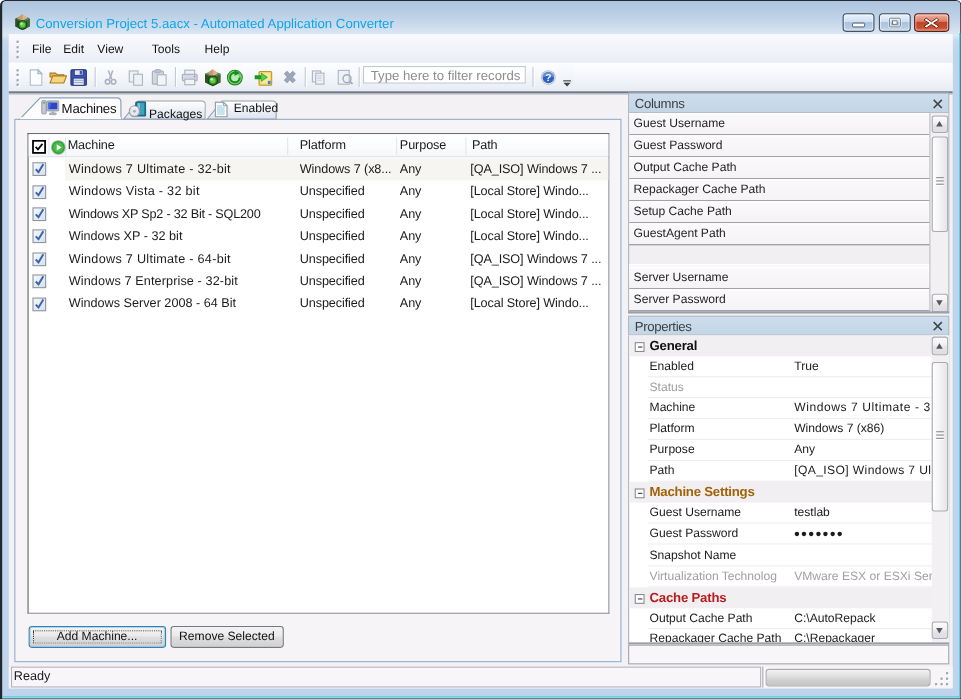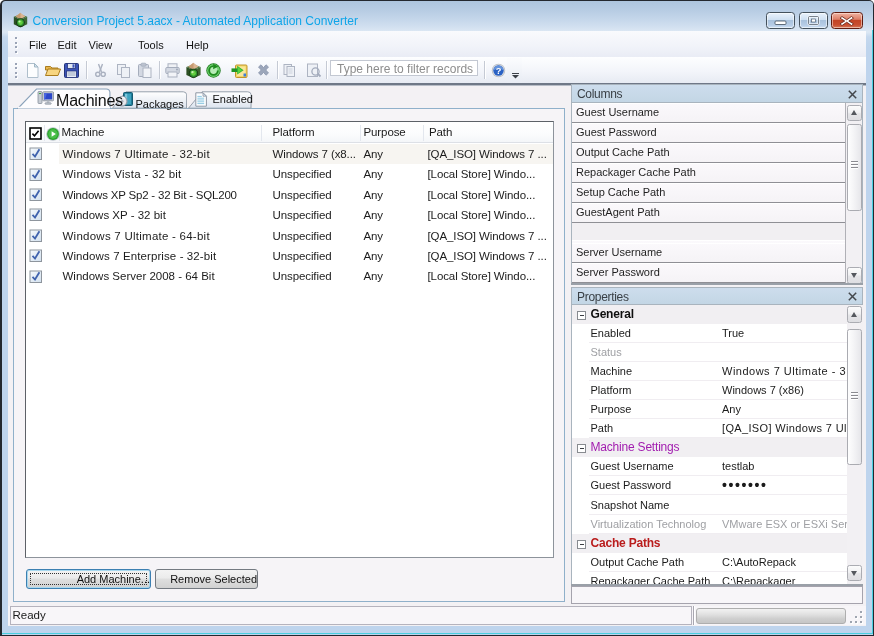--- a/index.html
+++ b/index.html
@@ -32,21 +32,21 @@
 .tab-lbl { position:absolute; font-size:11px; color:#101010; }
 #lv { position:absolute; left:25px; top:120.5px; width:528.5px; height:437.5px; background:#fff;
   border:1px solid #8d939b; border-top:1.5px solid #5d6167; border-left:1.5px solid #5d6167; }
 #lvhead { position:absolute; left:0; top:0; right:0; height:21.5px;
   background:linear-gradient(180deg,#ffffff 0,#fbfcfd 60%,#f4f6f9 100%); border-bottom:1px solid #dde0e6; }
 .hsep { position:absolute; top:3px; width:1px; height:16px; background:#e3e7ee; }
 .hlabel { position:absolute; top:0; height:21.5px; line-height:21.5px; color:#1a1a1a; font-size:11.5px; letter-spacing:-0.1px; }
 .lvrow { position:absolute; left:0; right:0; height:20.4px; }
 .cell { position:absolute; top:0; height:20.4px; line-height:20.4px; white-space:nowrap; color:#1c1c1c; font-size:11.5px; letter-spacing:-0.1px; }
 .btn { position:absolute; top:568.5px; height:20px; border:1px solid #747a81; border-radius:3px;
-  background:linear-gradient(180deg,#f3f3f3 0,#ebebeb 45%,#dfdfdf 50%,#d1d1d1 100%); text-align:right;
+  background:linear-gradient(180deg,#f3f3f3 0,#ebebeb 45%,#dfdfdf 50%,#d1d1d1 100%); text-align:center;
   font-size:11px; color:#111; line-height:18px; }
 .panel-h { position:absolute; left:571px; width:291.5px; height:18.5px;
   background:linear-gradient(180deg,#cddded 0,#c3d6e5 100%); border:1px solid #a9b4be;
   color:#3a4046; font-size:12px;text-decoration:underline; }
 .panel-h span { position:absolute; left:5px; top:2px; font-size:12px; letter-spacing:-0.3px; }
 .plist-item { position:absolute; height:20px; background:linear-gradient(180deg,#fbf9fc 0,#f5f3f6 100%);
   border-bottom:1px solid #8f8f95; box-shadow:inset 0 1px 0 #fff; color:#1f1f1f; }
 .plist-item span { position:absolute; left:4px; top:0; height:19px; line-height:19px; font-size:11px; }
 .sb-btn { position:absolute; width:15px; height:16.5px; border:1px solid #abacb2; border-radius:2.5px;
   background:linear-gradient(180deg,#fbfbfb 0,#f1f1f3 45%,#e5e5e8 55%,#dedee2 100%); }
@@ -277,21 +277,21 @@
     </svg>
 <div class="abs" style="left:37px;top:89.5px;width:17px;height:16px;"><svg width="17" height="16" viewBox="0 0 17 16">
         <rect x="1" y="1.5" width="4" height="12" rx=".8" fill="#c7ccd4" stroke="#878f9c" stroke-width=".8"></rect>
         <rect x="2" y="3" width="2" height="1" fill="#3da43d"></rect>
         <rect x="5.6" y="1.8" width="11" height="9" rx="1" fill="#c9ced6" stroke="#878f9c" stroke-width=".9"></rect>
         <rect x="7" y="3.2" width="8.2" height="6.2" fill="#2b46c8"></rect>
         <path d="M7 3.2 l3 0 -2 6.2 -1 0 z" fill="#4a66e0"></path>
         <rect x="9.8" y="10.8" width="2.6" height="2" fill="#b6bcc6"></rect>
         <rect x="8" y="12.8" width="6.2" height="1.4" rx=".6" fill="#c9ced6" stroke="#878f9c" stroke-width=".7"></rect>
       </svg></div>
-<div class="tab-lbl" style="left:56px;top:91.5px;font-size:16px;letter-spacing:-0.2px;">Machines</div>
+<div class="tab-lbl" style="left:56px;top:91.5px;font-size:12px;letter-spacing:-0.2px;">Machines</div>
 <div id="lv">
       <div id="lvhead"></div>
 <div class="hsep" style="left:18px;"></div>
 <div class="hsep" style="left:33px;"></div>
 <div class="hsep" style="left:234.5px;"></div>
 <div class="hsep" style="left:334px;"></div>
 <div class="hsep" style="left:397px;"></div>
 <div class="hlabel" style="left:35.5px;">Machine</div>
 <div class="hlabel" style="left:246.5px;">Platform</div>
 <div class="hlabel" style="left:337.5px;">Purpose</div>
@@ -529,21 +529,21 @@
 <div class="abs" style="left:16.5px;top:0;width:1px;height:100%%;background:#ece9ee;"></div>
 <div class="abs" style="left:145px;top:0;width:1px;height:100%%;background:#ece9ee;"></div>
 <div class="abs" style="left:16.5px;right:0;bottom:0;height:1px;background:#f0edf1;"></div>
 <div class="nm">Path</div>
 <div class="vl" style="letter-spacing:0.35px;">[QA_ISO] Windows 7 Ul</div>
 </div>
 <div class="prow" style="top:133.35px;background:#f1eff2;">
 <div class="minusbox" style="top:6px;">
           <i></i>
         </div>
-<div class="nm" style="font-weight:normal;color:#a21caf;font-size:12px;letter-spacing:-0.2px;">Machine Settings</div>
+<div class="nm" style="font-weight:bold;color:#a16207;font-size:12px;letter-spacing:-0.2px;">Machine Settings</div>
       </div>
 <div class="prow" style="top:152.4px;">
 <div class="gutter"></div>
 <div class="abs" style="left:16.5px;top:0;width:1px;height:100%%;background:#ece9ee;"></div>
 <div class="abs" style="left:145px;top:0;width:1px;height:100%%;background:#ece9ee;"></div>
 <div class="abs" style="left:16.5px;right:0;bottom:0;height:1px;background:#f0edf1;"></div>
 <div class="nm">Guest Username</div>
 <div class="vl" style="">testlab</div>
 </div>
 <div class="prow" style="top:171.45px;">

